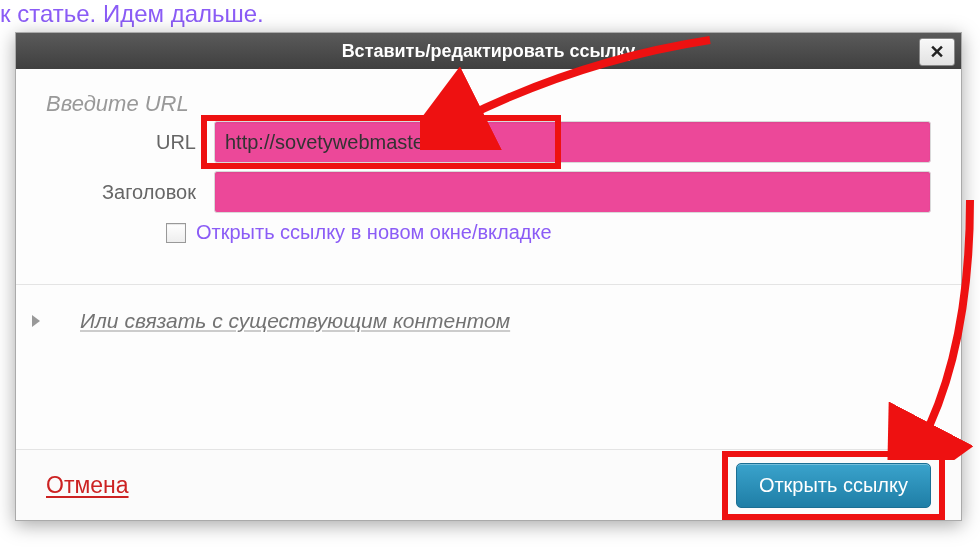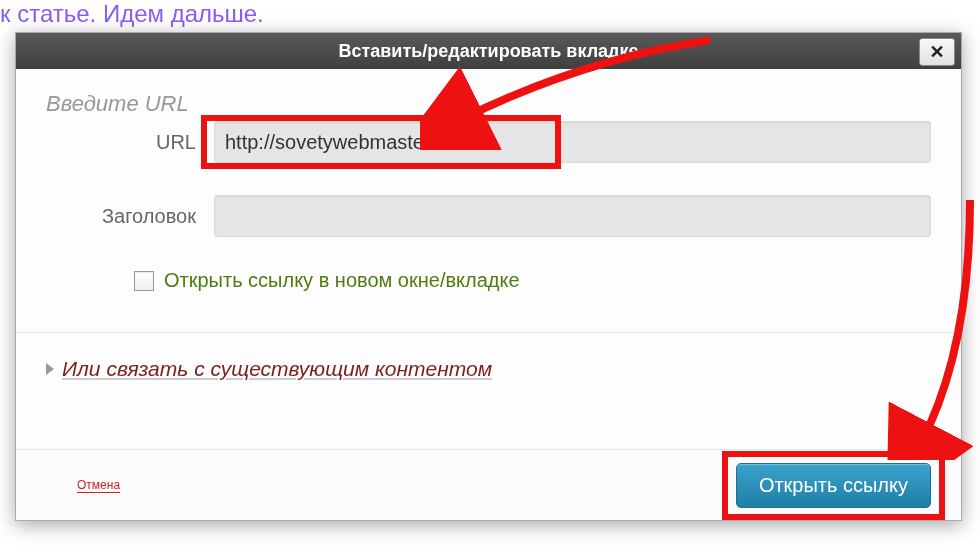--- a/index.html
+++ b/index.html
@@ -65,78 +65,79 @@
   }
   .section-heading {
     font-style: italic;
     color: #999;
     font-size: 22px;
     margin-bottom: 4px;
   }
   .form-row {
     display: flex;
     align-items: center;
-    margin-bottom: 32px;
+    margin-bottom: 8px;
   }
   .form-label {
     width: 150px;
     text-align: right;
     padding-right: 18px;
     color: #666;
     font-size: 20px;
   }
   .text-input {
     flex: 1;
     height: 40px;
     border: 1px solid #d9d9d9;
     border-radius: 3px;
-    background: #e5e5e5;
+    background: #ec4899;
     font-size: 20px;
     padding: 0 10px;
     color: #333;
     box-shadow: inset 0 1px 2px rgba(0,0,0,0.07);
   }
   .url-highlight {
     position: absolute;
     border: 6px solid #e11;
     pointer-events: none;
     left: 185px;
     top: 46px;
     width: 360px;
     height: 54px;
     box-sizing: border-box;
   }
   .checkbox-row {
-    margin-left: 88px;
-    display: flex;
-    align-items: center;
-    color: #4d7c0f;
+    margin-left: 120px;
+    display: flex;
+    align-items: center;
+    color: #8b5cf6;
     font-size: 20px;
   }
   .fake-checkbox {
     width: 18px;
     height: 18px;
     border: 1px solid #999;
     background: linear-gradient(#fff,#eee);
     margin-right: 10px;
     box-shadow: inset 0 1px 1px rgba(0,0,0,0.1);
   }
   .divider {
     border-top: 1px solid #e4e4e4;
     margin-top: 40px;
   }
   .link-existing {
-    padding: 24px 30px 0 30px;
+    padding: 24px 30px 0 16px;
     font-style: italic;
-    color: #7f1d1d;
+    color: #737373;
     font-size: 21px;
     text-decoration: underline;
     text-decoration-color: #ccc;
     display: flex;
     align-items: center;
+    gap: 32px;
   }
   .tri {
     display: inline-block;
     width: 0; height: 0;
     border-top: 6px solid transparent;
     border-bottom: 6px solid transparent;
     border-left: 8px solid #999;
     margin-right: 8px;
   }
   .footer {
@@ -147,25 +148,24 @@
     height: 70px;
     border-top: 1px solid #e4e4e4;
     background: #fbfbfb;
     display: flex;
     align-items: center;
     justify-content: space-between;
     padding: 0 30px;
   }
   .cancel-link {
     color: #c22;
-    font-size: 12px;
+    font-size: 23px;
     text-decoration: underline;
     text-underline-offset: 3px;
     cursor: pointer;
-    margin-left: 31px;
   }
   .submit-wrap {
     position: relative;
   }
   .submit-btn {
     background: linear-gradient(#3aa3cc, #1f7ea6);
     color: #fff;
     font-size: 20px;
     border: 1px solid #1b6f94;
     border-radius: 5px;
@@ -189,21 +189,21 @@
   }
 </style>
 </head>
 <body>
 
 <div class="bg-text-top">к статье. Идем дальше.</div>
 
 <div class="dialog">
 
   <div class="titlebar">
-    <span>Вставить/редактировать вкладке</span>
+    <span>Вставить/редактировать ссылку</span>
     <div class="close-btn">
       <span>✕</span>
     </div>
   </div>
 
   <div class="body">
     <div class="section-heading">Введите URL</div>
 
     <div class="form-row">
       <div class="form-label">URL</div>

